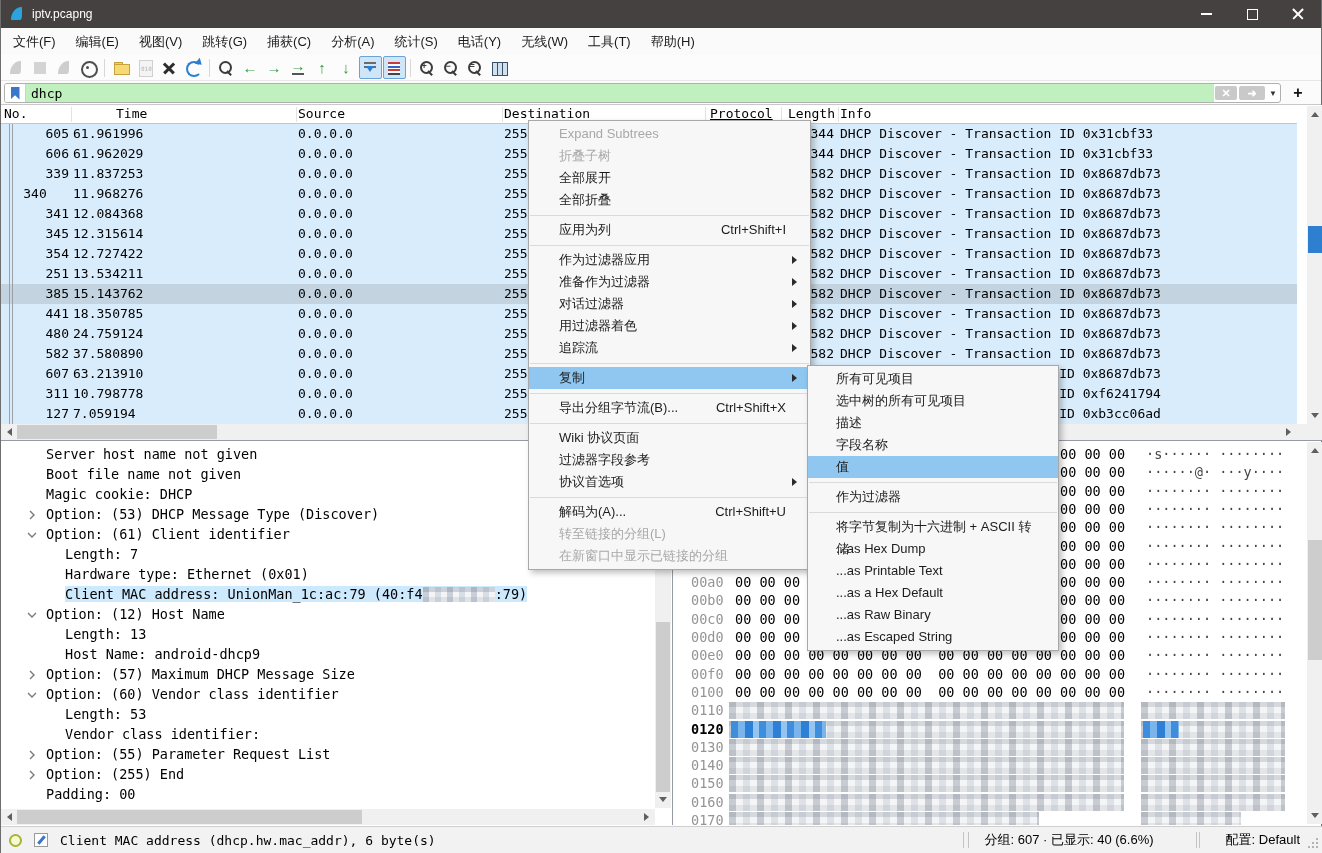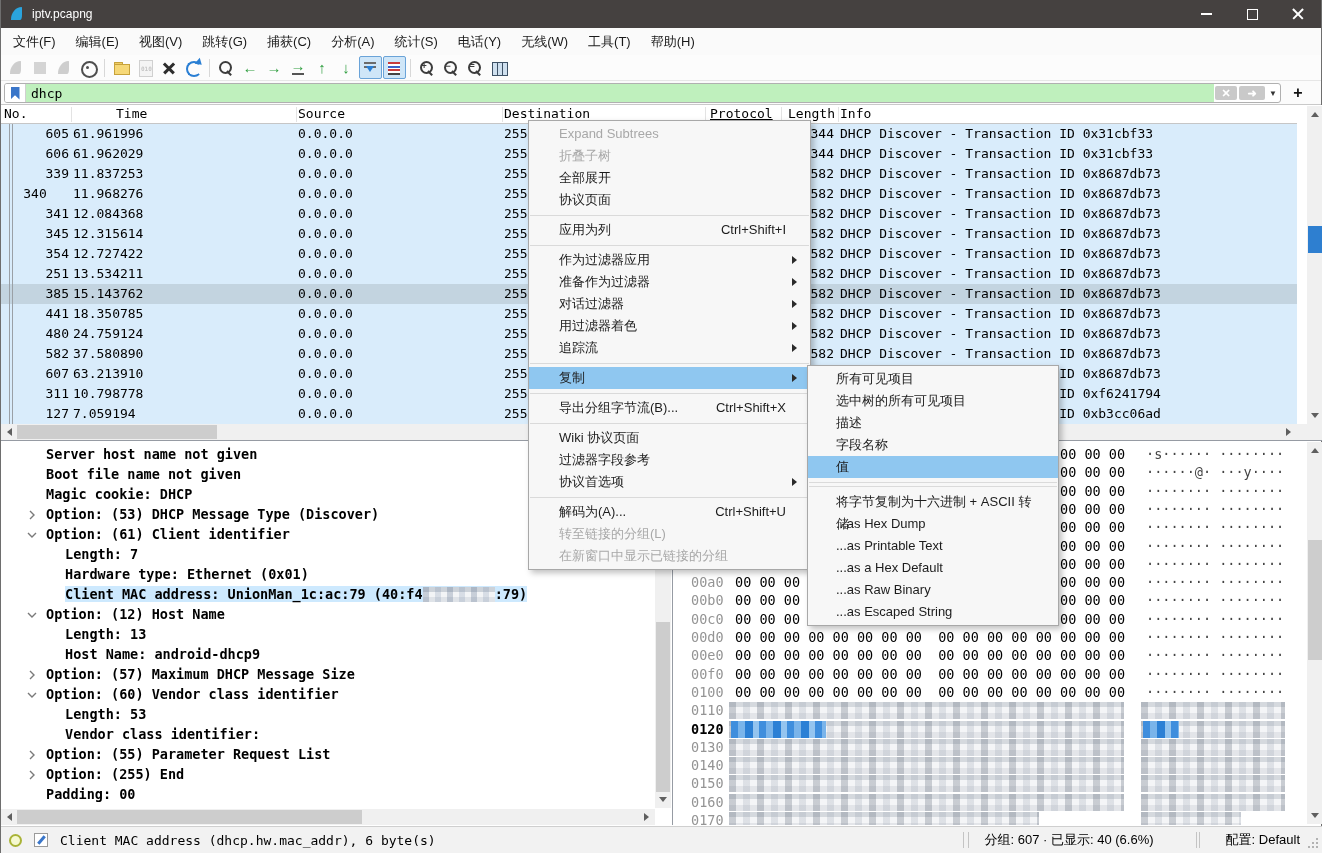--- a/index.html
+++ b/index.html
@@ -87,21 +87,21 @@
   .tri-up { width:0; height:0; border:4px solid transparent; border-bottom:5px solid #5f5f5f; margin-top:-3px; }
   .tri-down { width:0; height:0; border:4px solid transparent; border-top:5px solid #5f5f5f; margin-bottom:-3px; }
   .tri-left { width:0; height:0; border:4px solid transparent; border-right:5px solid #5f5f5f; margin-left:-3px; }
   .tri-right { width:0; height:0; border:4px solid transparent; border-left:5px solid #5f5f5f; margin-right:-3px; }
 
   .divider-h { position:absolute; left:0; top:440px; width:1322px; height:1px; background:#969ba3; }
   .divider-v { position:absolute; left:671px; top:441px; width:1px; height:384px; background:#969ba3; }
 
   
   .detail { position:absolute; left:0; top:441px; width:671px; height:384px; background:#fff; overflow:hidden; }
-  .dline { position:absolute; left:0; width:100%; height:20px; font-size:13.5px; white-space:pre;font-weight:bold; }
+  .dline { position:absolute; left:0; width:100%; height:20px; font-size:13.5px; white-space:pre; }
   .dline .txt { position:absolute; top:1px; }
   .dexp { position:absolute; top:5px; width:10px; height:10px; }
   .dline .hl { background:#cde9fe; }
   .blurchip { display:inline-block; width:72px; height:15px; vertical-align:-3px;
     background:repeating-linear-gradient(90deg, rgba(90,110,140,.28) 0 6px, rgba(255,255,255,0) 6px 12px, rgba(120,140,170,.22) 12px 18px, rgba(240,242,245,0) 18px 24px),
                repeating-linear-gradient(0deg, #dfe3e8 0 5px, #f2f4f6 5px 10px, #ccd2d9 10px 15px); }
 
   
   .hexpane { position:absolute; left:672px; top:441px; width:624px; height:384px; background:#fff; overflow:hidden; }
   .hrow { position:absolute; left:0; width:100%; height:18px; font-size:13.5px; white-space:pre; }
@@ -543,21 +543,21 @@
     <span class="sb-sep"></span>
     <span class="sb-sep2"></span>
     <span class="sb-profile">配置: Default</span>
     <span class="grip"></span>
   </div>
 
   <div class="ctxmenu" id="ctxmenu">
       <div class="cm-item disabled"><span>Expand Subtrees</span></div>
       <div class="cm-item disabled"><span>折叠子树</span></div>
       <div class="cm-item"><span>全部展开</span></div>
-      <div class="cm-item"><span>协议页面</span></div>
+      <div class="cm-item"><span>全部折叠</span></div>
       <div class="cm-sep"></div>
       <div class="cm-item"><span>应用为列</span><span class="cm-short">Ctrl+Shift+I</span></div>
       <div class="cm-sep"></div>
       <div class="cm-item"><span>作为过滤器应用</span><span class="cm-arrow"></span></div>
       <div class="cm-item"><span>准备作为过滤器</span><span class="cm-arrow"></span></div>
       <div class="cm-item"><span>对话过滤器</span><span class="cm-arrow"></span></div>
       <div class="cm-item"><span>用过滤器着色</span><span class="cm-arrow"></span></div>
       <div class="cm-item"><span>追踪流</span><span class="cm-arrow"></span></div>
       <div class="cm-sep"></div>
       <div class="cm-item hl"><span>复制</span><span class="cm-arrow"></span></div>
@@ -573,20 +573,21 @@
       <div class="cm-item disabled"><span>在新窗口中显示已链接的分组</span></div>
     </div>
 
   <div class="ctxmenu" id="submenu">
       <div class="cm-item"><span>所有可见项目</span></div>
       <div class="cm-item"><span>选中树的所有可见项目</span></div>
       <div class="cm-item"><span>描述</span></div>
       <div class="cm-item"><span>字段名称</span></div>
       <div class="cm-item hl"><span>值</span></div>
       <div class="cm-sep"></div>
+      <div class="cm-item"><span>作为过滤器</span></div>
       <div class="cm-sep"></div>
       <div class="cm-item"><span>将字节复制为十六进制 + ASCII 转储</span></div>
       <div class="cm-item"><span>...as Hex Dump</span></div>
       <div class="cm-item"><span>...as Printable Text</span></div>
       <div class="cm-item"><span>...as a Hex Default</span></div>
       <div class="cm-item"><span>...as Raw Binary</span></div>
       <div class="cm-item"><span>...as Escaped String</span></div>
     </div>
 
 </div>

